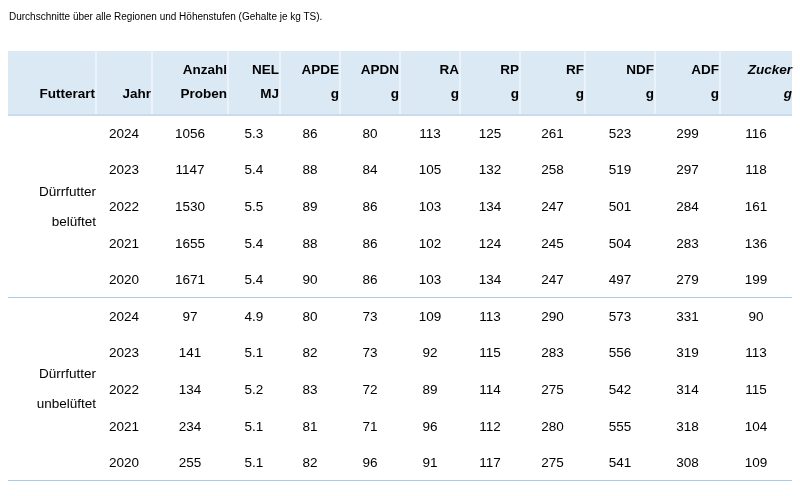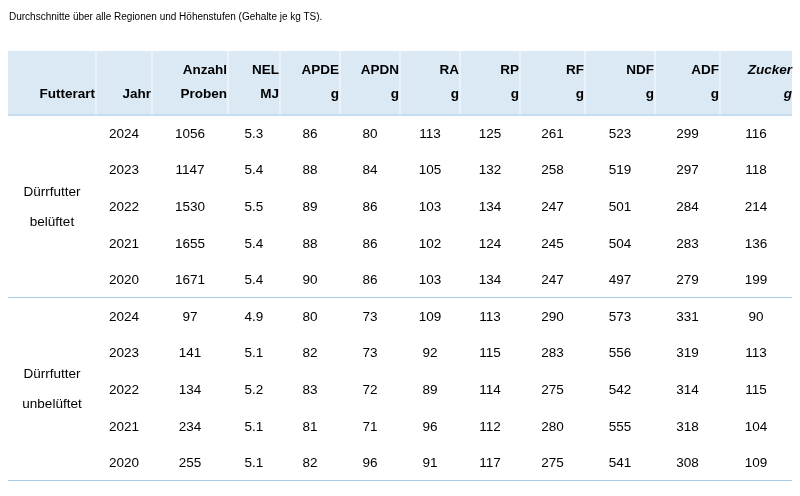--- a/index.html
+++ b/index.html
@@ -42,20 +42,21 @@
   tbody tr { height: 36.6px; }
   tbody td, tbody th {
     font-weight: normal;
     font-size: 13.5px;
     text-align: center;
     vertical-align: middle;
     padding: 0;
   }
   tbody th.group-label {
     line-height: 30px;
+    text-align: right;
   }
   tr.group-start td, tr.group-start th {
     border-top: 1px solid #a9cbe5;
   }
   tr.table-end td, .bottom-edge {
     border-bottom: 1px solid #a9cbe5;
   }
 </style>
 </head>
 <body>
@@ -164,21 +165,21 @@
         <td>2022</td>
         <td>1530</td>
         <td>5.5</td>
         <td>89</td>
         <td>86</td>
         <td>103</td>
         <td>134</td>
         <td>247</td>
         <td>501</td>
         <td>284</td>
-        <td>214</td>
+        <td>161</td>
       </tr>
       <tr>
         <td>2021</td>
         <td>1655</td>
         <td>5.4</td>
         <td>88</td>
         <td>86</td>
         <td>102</td>
         <td>124</td>
         <td>245</td>

